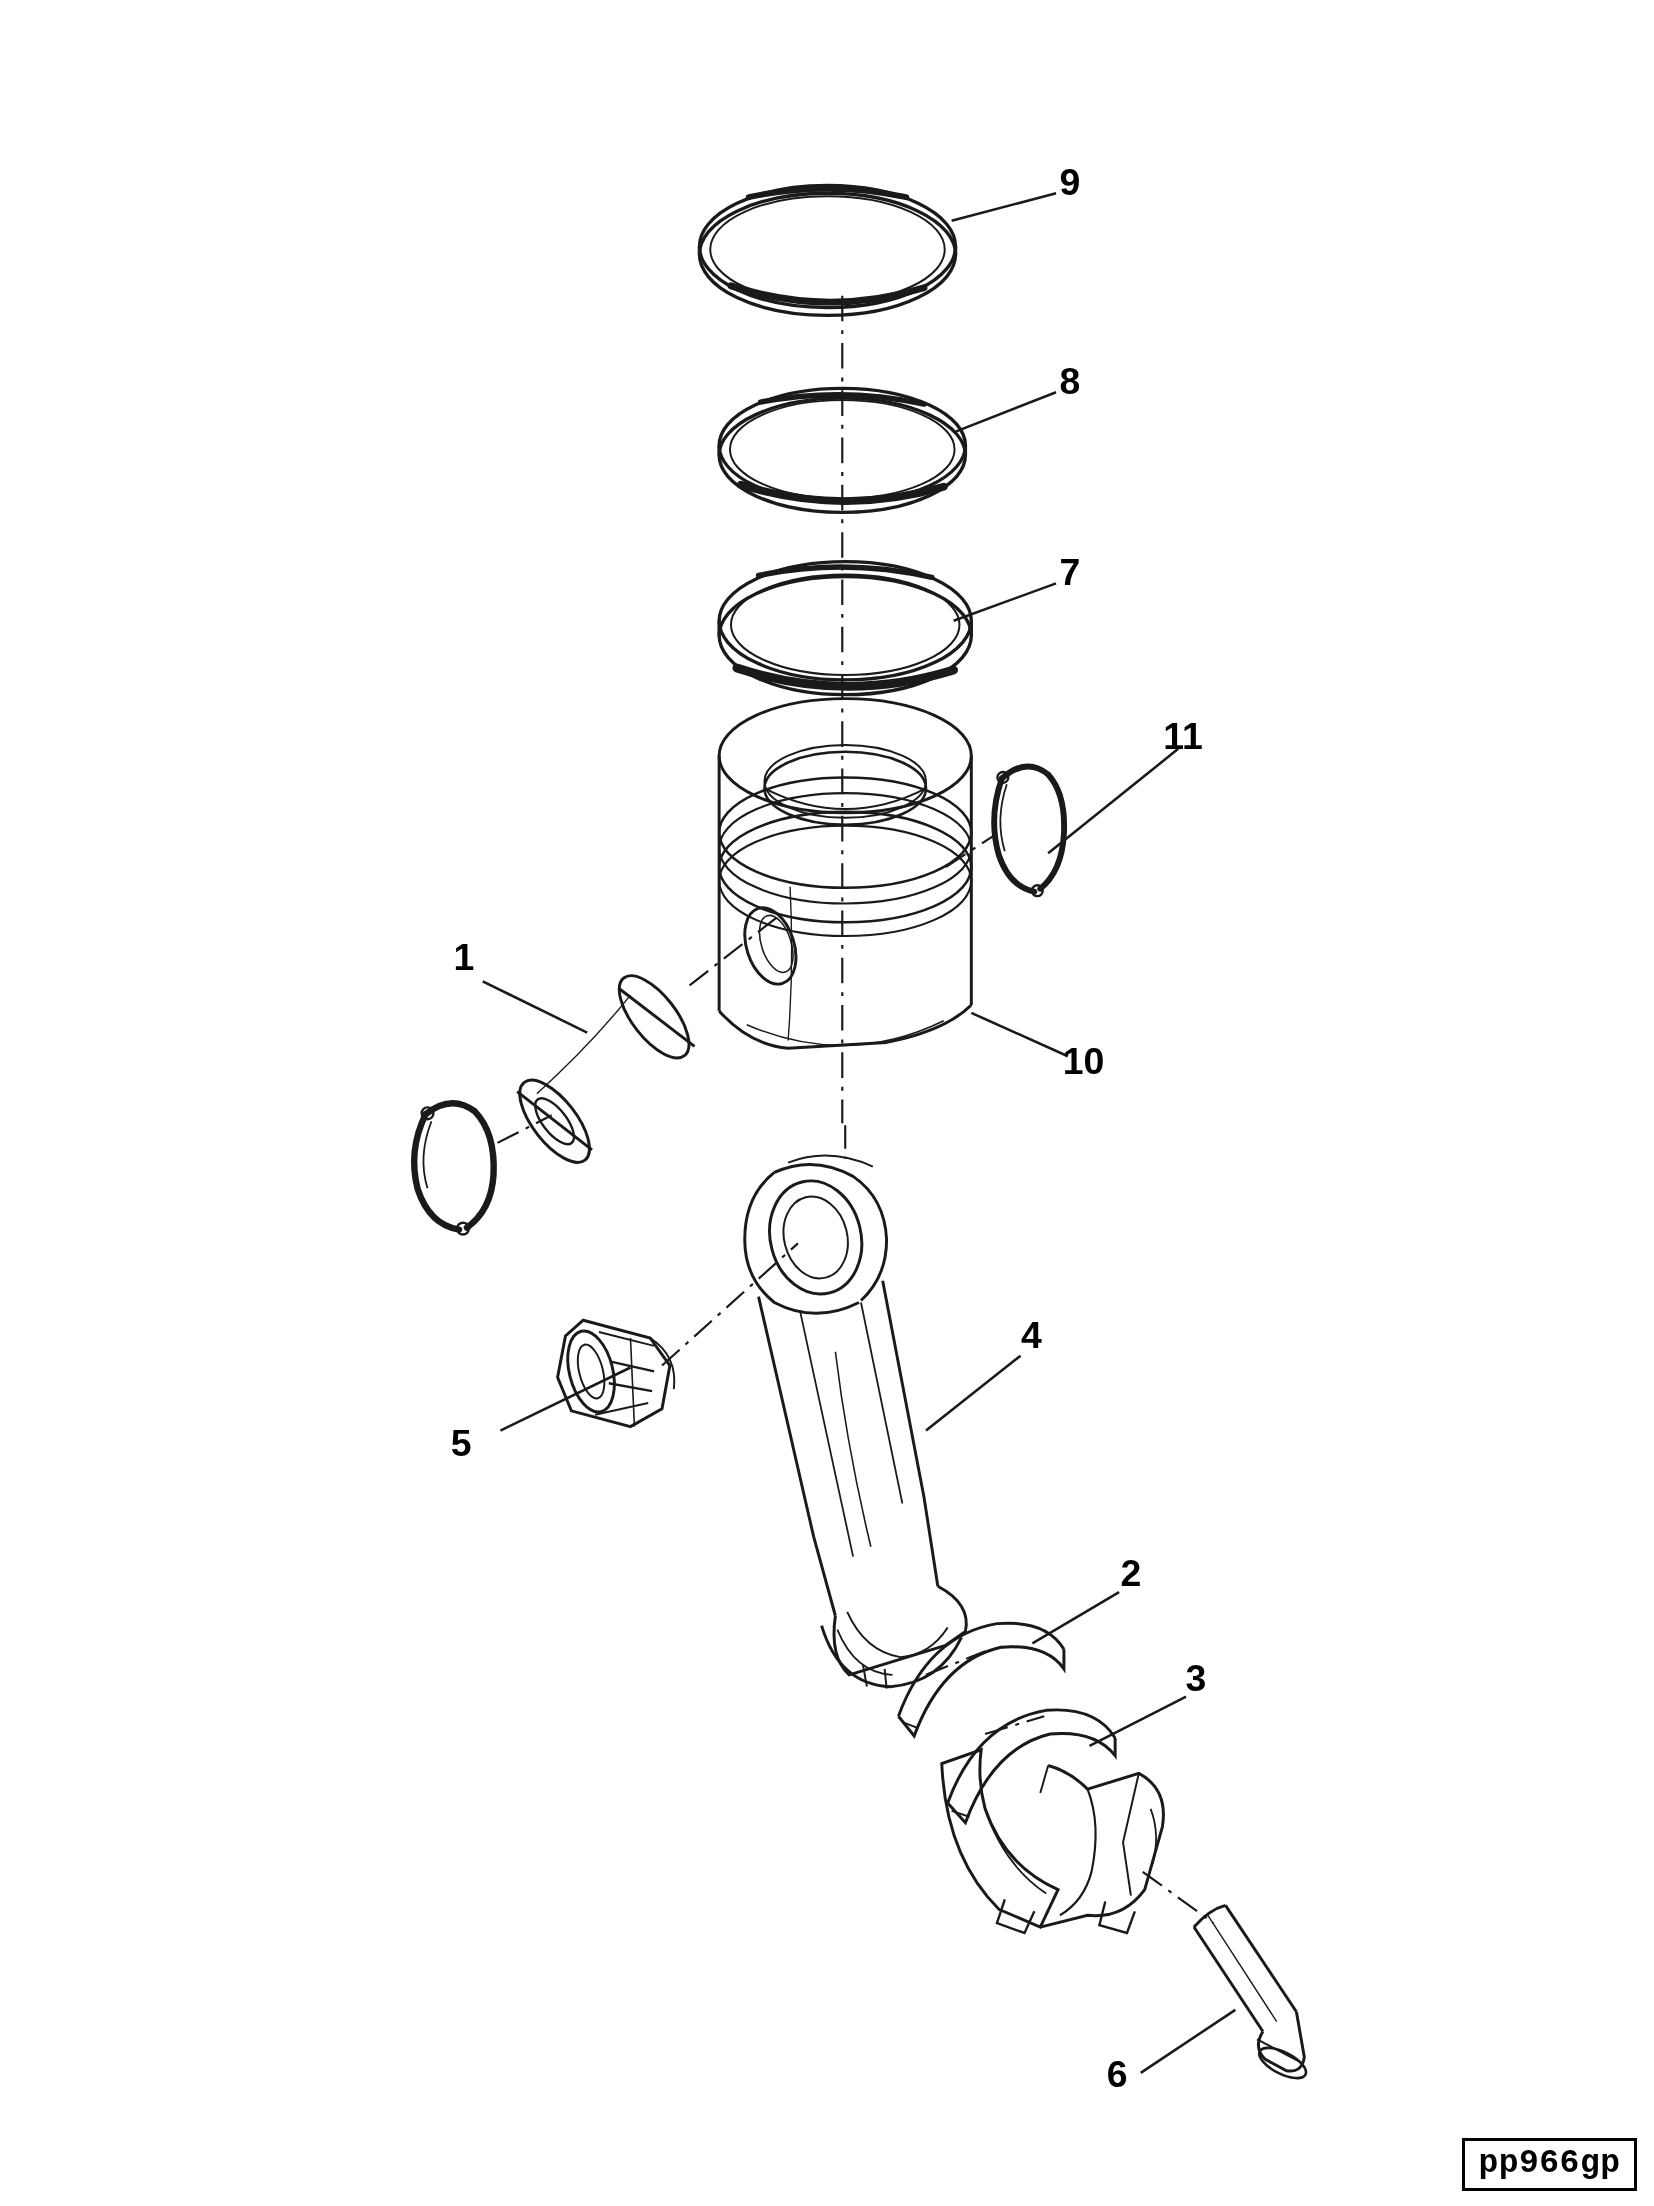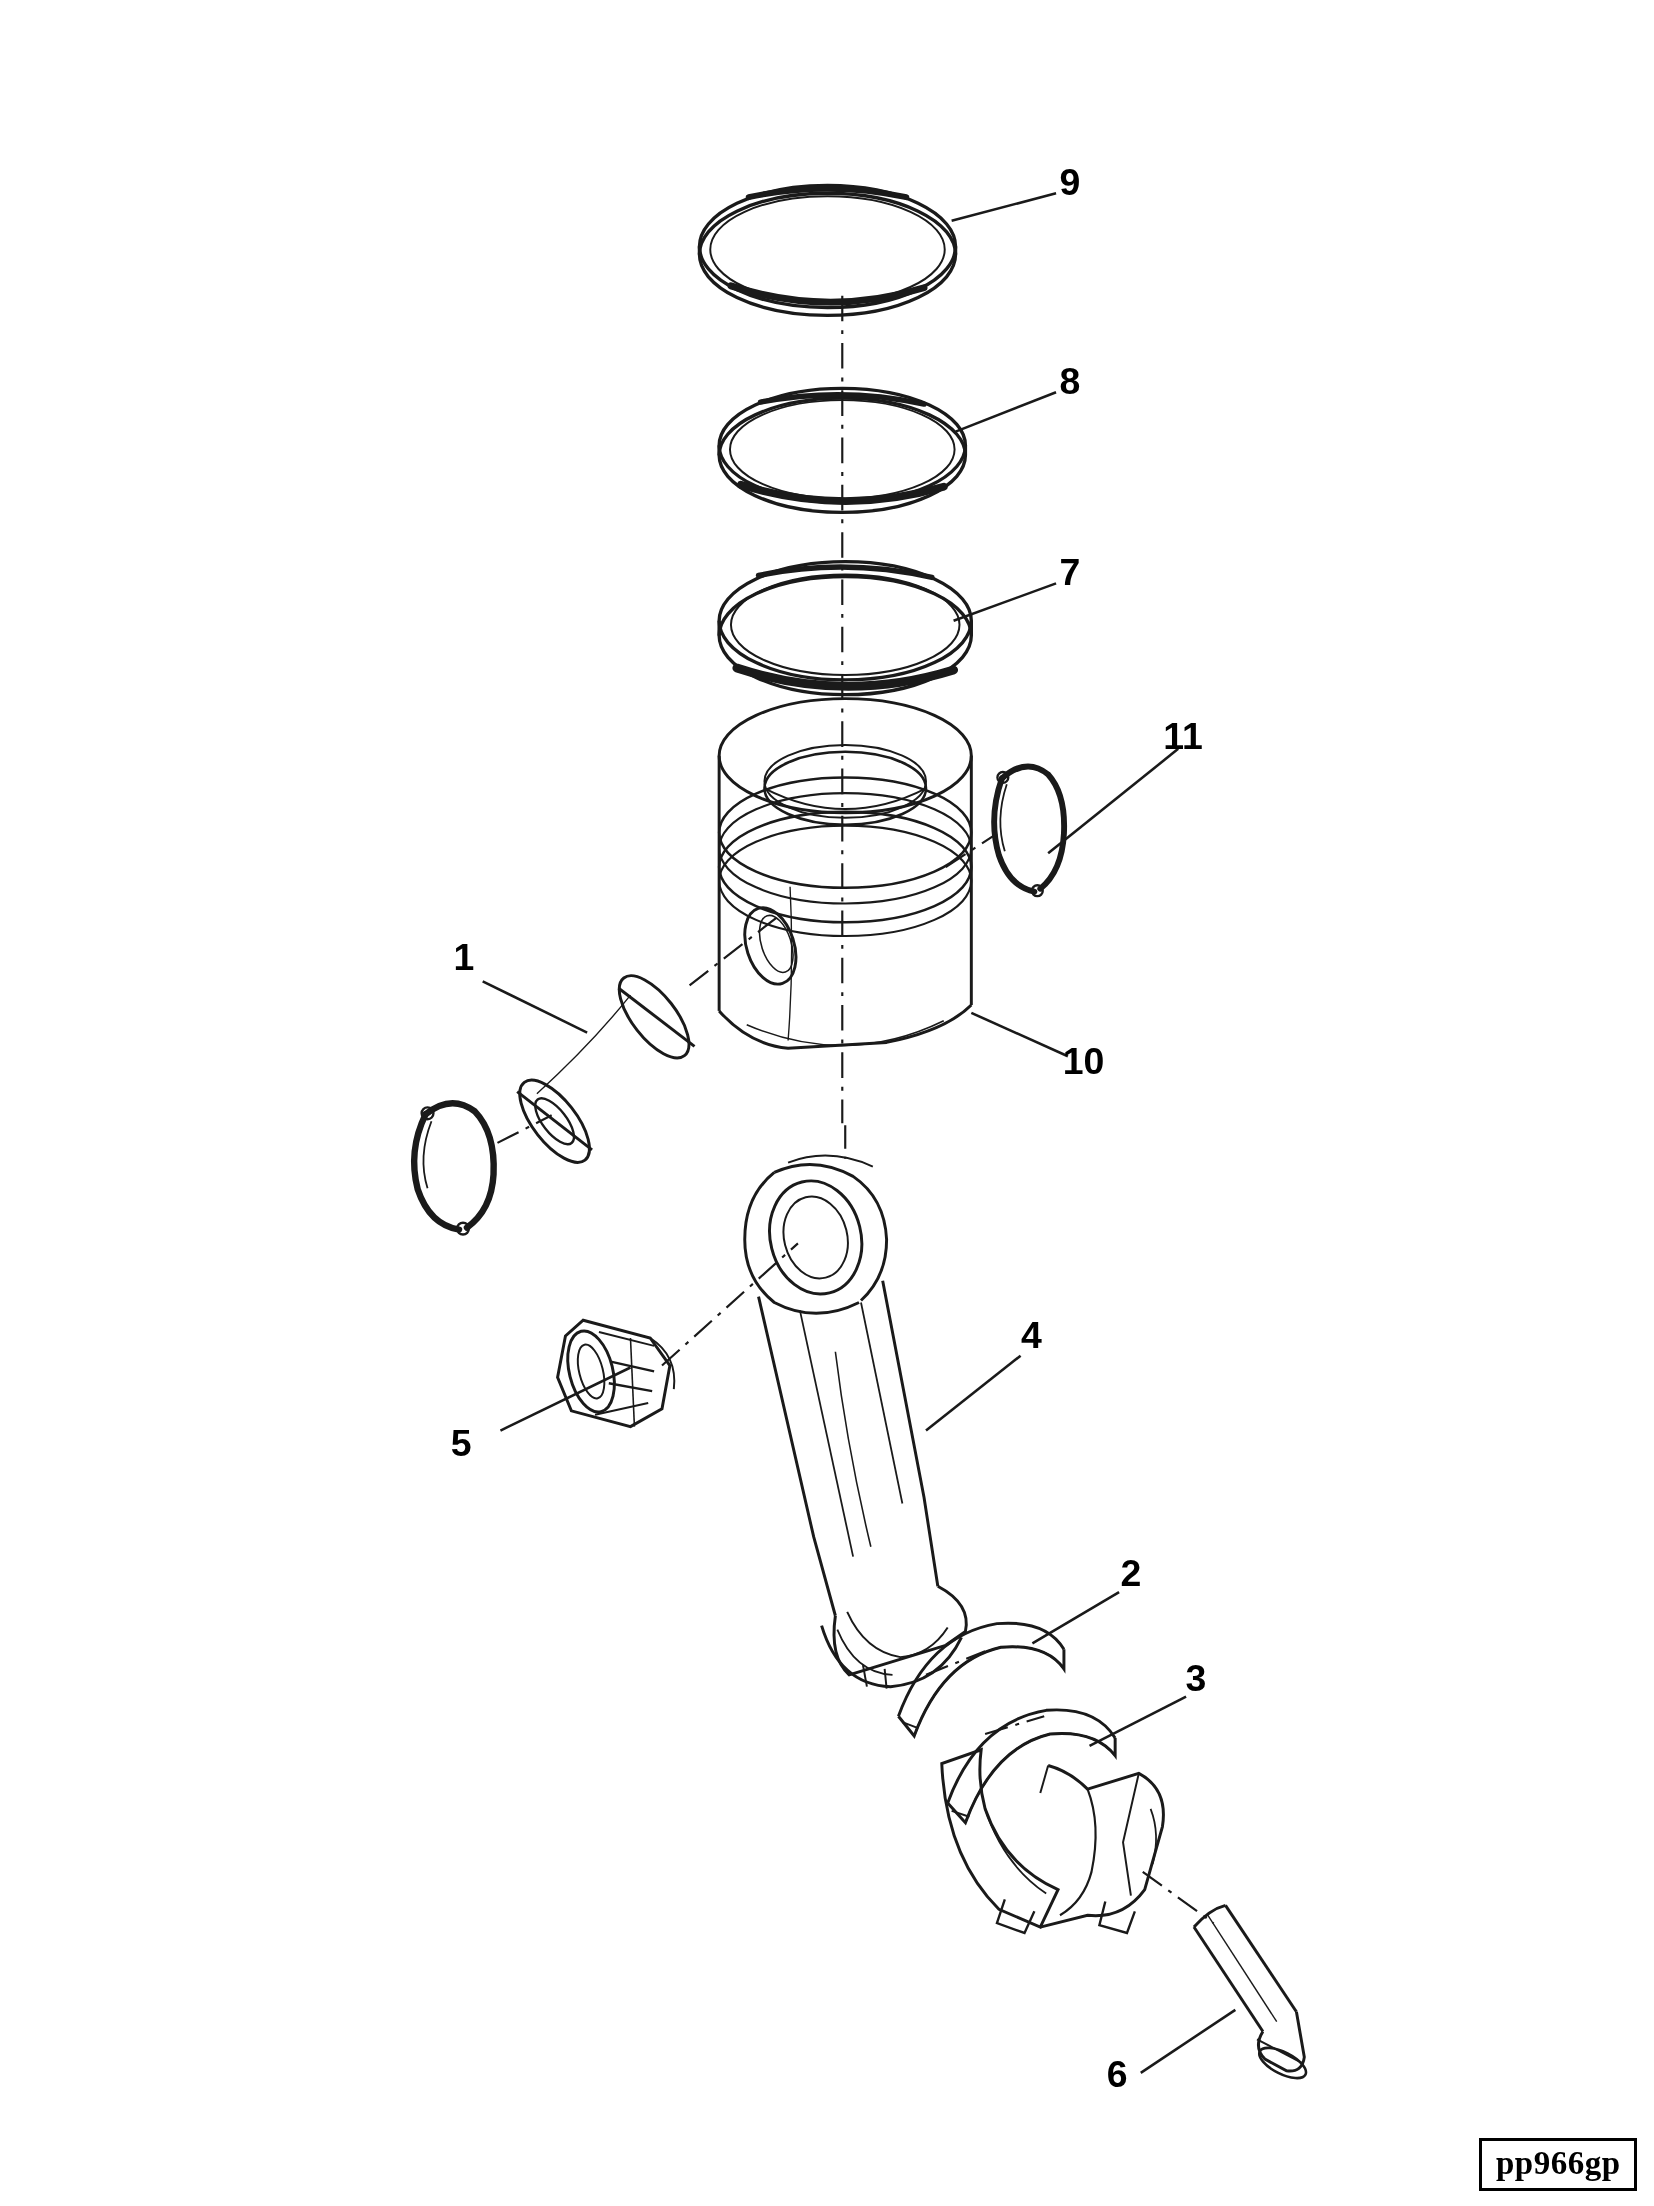--- a/index.html
+++ b/index.html
@@ -34,21 +34,21 @@
   }
   .part-code-box {
     position: absolute;
     right: 17.7px;
     bottom: 15.8px;
     border: 3px solid #000000;
     background: #ffffff;
     padding: 5.9px 13.8px 7.9px 13.8px;
   }
   .part-code-text {
-    font-family: Liberation Serif, serif;
+    font-family: Liberation Mono, monospace;
     font-weight: bold;
     font-size: 33px;
     color: #000000;
     letter-spacing: 0.5px;
     line-height: 1;
     white-space: nowrap;
   }
 </style>
 </head>
 <body>

